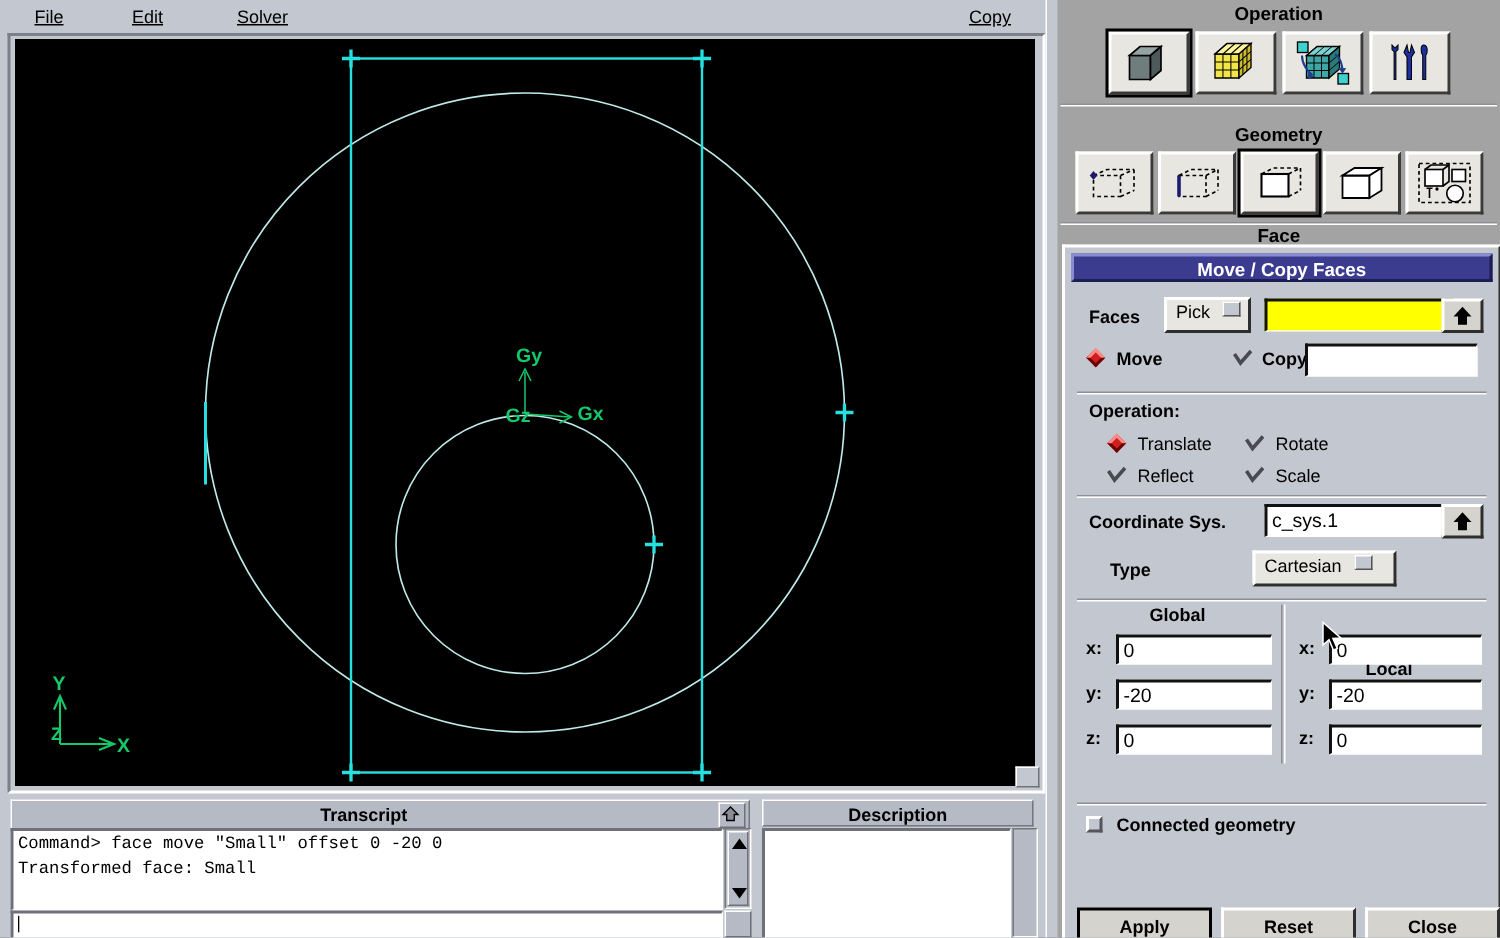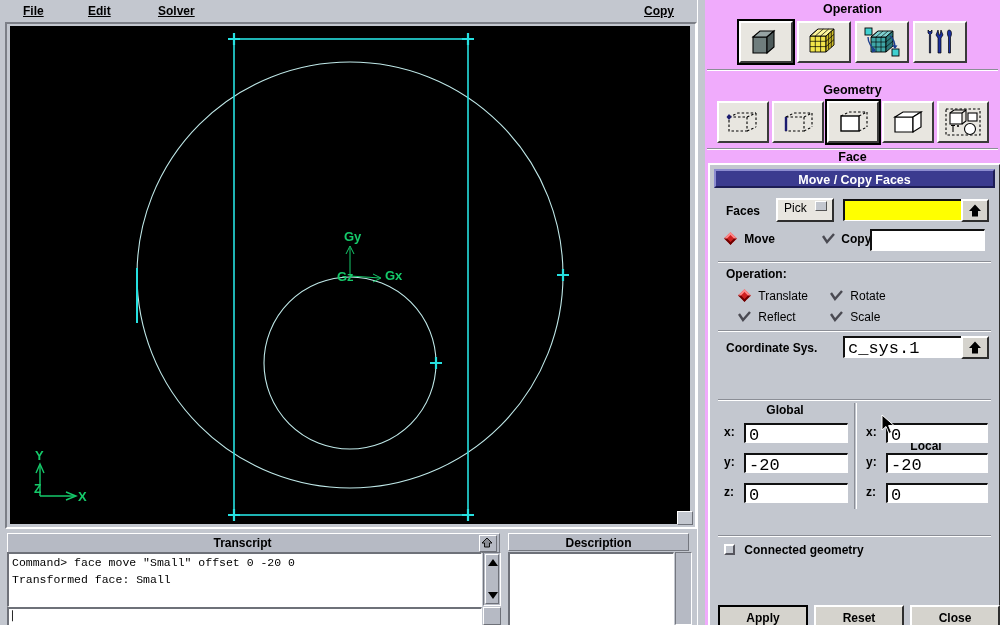--- a/index.html
+++ b/index.html
@@ -5,21 +5,21 @@
   html,body{margin:0;padding:0;background:#c3c7cf;}
   body{width:1000px;height:625px;overflow:hidden;
        font-family:"Liberation Sans",sans-serif;font-size:12px;color:#000;}
   .app{position:relative;width:1000px;height:625px;background:#c3c7cf;}
 
   
   .leftpane{position:absolute;left:0;top:0;width:697px;height:625px;background:#c3c7cf;}
 
   
   .menubar{position:absolute;left:0;top:0;width:697px;height:22px;background:#c3c7cf;}
-  .menubar .mi{position:absolute;top:3px;font-size:12px;font-weight:bold;color:#000;
+  .menubar .mi{position:absolute;top:3px;font-size:12px;font-weight:normal;color:#000;
                padding:1px 3px;cursor:default;}
   .menubar .mi u{text-decoration:underline;}
   .mi-file{left:20px;} .mi-edit{left:85px;} .mi-solver{left:155px;} .mi-help{right:20px;}
 
   
   .gfxframe{position:absolute;left:5px;top:22px;width:688px;height:503px;
             background:#c3c7cf;
             border-top:2px solid #7c7f87;border-left:2px solid #7c7f87;
             border-right:2px solid #ffffff;border-bottom:2px solid #ffffff;}
   .gfx{position:absolute;left:3px;top:2px;width:680px;height:498px;background:#000;overflow:hidden;}
@@ -70,21 +70,21 @@
          border-right:1px solid #ffffff;border-bottom:1px solid #ffffff;}
   .dsb{position:absolute;left:169px;top:21px;width:15px;height:71px;background:#b6bac4;
        border-top:1px solid #74777f;border-left:1px solid #74777f;
        border-right:1px solid #ffffff;border-bottom:1px solid #ffffff;}
 
   
   .vsep{position:absolute;left:697px;top:0;width:8px;height:625px;background:#c3c7cf;
         border-left:1px solid #ffffff;border-right:1px solid #8b8e96;}
 
   
-  .rightpane{position:absolute;left:705px;top:0;width:295px;height:625px;background:#f0abfc;}
+  .rightpane{position:absolute;left:705px;top:0;width:295px;height:625px;background:#a3a3a3;}
   .sect-title{text-align:center;font-size:12.5px;font-weight:bold;color:#000;}
   .hrule{height:0;border-top:1px solid #8b8e96;border-bottom:1px solid #ffffff;margin:0 2px;}
 
   .btnrow{display:flex;justify-content:center;gap:4px;}
   .tbtn{position:relative;width:54px;height:42px;background:#e8e6e0;
         border-top:2px solid #ffffff;border-left:2px solid #ffffff;
         border-right:2px solid #3a3a3a;border-bottom:2px solid #3a3a3a;
         box-sizing:border-box;cursor:default;}
   .tbtn.sel{outline:2px solid #000;outline-offset:0px;}
   .tbtn svg{position:absolute;left:50%;top:50%;transform:translate(-50%,-50%);}
@@ -101,21 +101,21 @@
        border-right:2px solid #2e2e2e;border-bottom:2px solid #2e2e2e;}
   .dlgtitle{position:absolute;left:4px;top:4px;right:4px;height:19px;background:#3b3b8f;
             color:#ffffff;font-size:12.5px;font-weight:bold;text-align:center;
             line-height:19px;
             border-top:2px solid #8b8bcf;border-left:2px solid #8b8bcf;
             border-right:2px solid #1d1d55;border-bottom:2px solid #1d1d55;
             box-sizing:border-box;}
   .lbl{font-size:12px;font-weight:bold;color:#000;}
   .tfield{background:#ffffff;border-top:2px solid #111;border-left:2px solid #111;
           border-right:1px solid #fff;border-bottom:1px solid #fff;
-          box-sizing:border-box;font-family:Liberation Mono, monospace;font-size:17px;
+          box-sizing:border-box;font-family:Liberation Sans, sans-serif;font-size:13px;
           padding:1px 2px 0 3px;overflow:hidden;white-space:nowrap;}
   .tfield.yellow{background:#ffff00;}
   .pickbtn{display:inline-block;background:#e8e6e0;
            border-top:2px solid #ffffff;border-left:2px solid #ffffff;
            border-right:2px solid #2e2e2e;border-bottom:2px solid #2e2e2e;
            font-size:12px;padding:1px 4px 2px 6px;box-sizing:border-box;cursor:default;}
   .dropglyph{display:inline-block;width:10px;height:8px;background:#c3c7cf;margin-left:5px;
              border-top:1px solid #fff;border-left:1px solid #fff;
              border-right:1px solid #555;border-bottom:1px solid #555;vertical-align:1px;}
   .upbtn{background:#d5d3cd;border-top:2px solid #ffffff;border-left:2px solid #ffffff;
@@ -429,20 +429,27 @@
       <div style="position:absolute;left:8px;top:170px;right:8px;height:26px;">
         <span class="lbl" style="position:absolute;left:8px;top:6px;">Coordinate Sys.</span>
         <div class="tfield" style="position:absolute;left:125px;top:1px;width:126px;height:22px;">c_sys.1</div>
         <div class="upbtn" style="position:absolute;right:2px;top:1px;width:28px;height:23px;">
           <svg class="ag" width="16" height="15" viewBox="0 0 16 15">
             <path d="M8,1 L14,7.5 L11,7.5 L11,13 L5,13 L5,7.5 L2,7.5 Z" fill="#000"></path>
           </svg>
         </div>
       </div>
 
+      <div style="position:absolute;left:8px;top:202px;right:8px;height:26px;">
+        <span class="lbl" style="position:absolute;left:22px;top:6px;">Type</span>
+        <span class="pickbtn" style="position:absolute;left:117px;top:0px;width:96px;height:24px;">
+          <span>Cartesian</span>
+          <span class="dropglyph"></span>
+        </span>
+      </div>
 
       <div class="hrule" style="position:absolute;left:6px;right:6px;top:234px;"></div>
 
       <div style="position:absolute;left:6px;top:238px;right:6px;height:110px;">
         <div style="position:absolute;left:0;top:0;width:138px;">
           <div class="lbl" style="text-align:center;">Global</div>
           <div style="position:absolute;left:8px;top:22px;" class="lbl">x:</div>
           <div class="tfield" style="position:absolute;left:28px;top:20px;width:104px;height:20px;">0</div>
           <div style="position:absolute;left:8px;top:52px;" class="lbl">y:</div>
           <div class="tfield" style="position:absolute;left:28px;top:50px;width:104px;height:20px;">-20</div>

